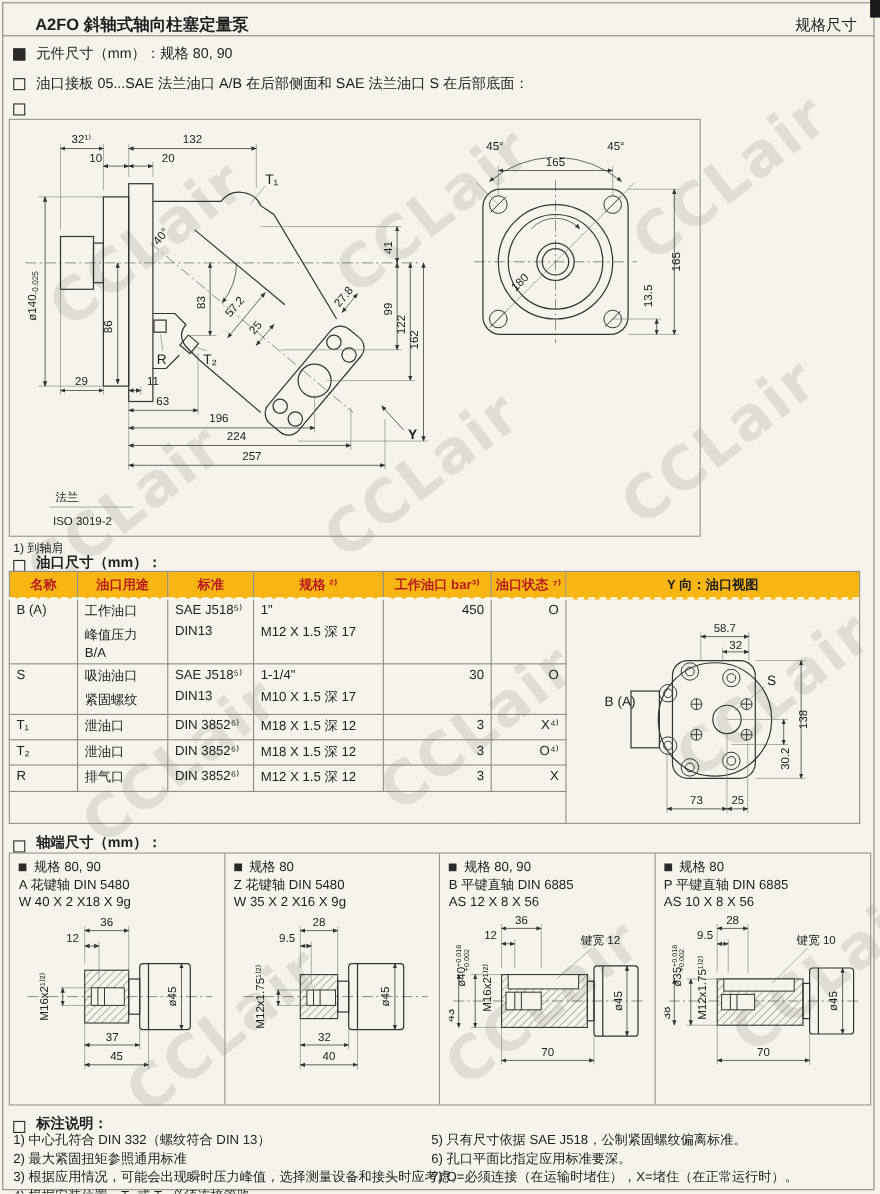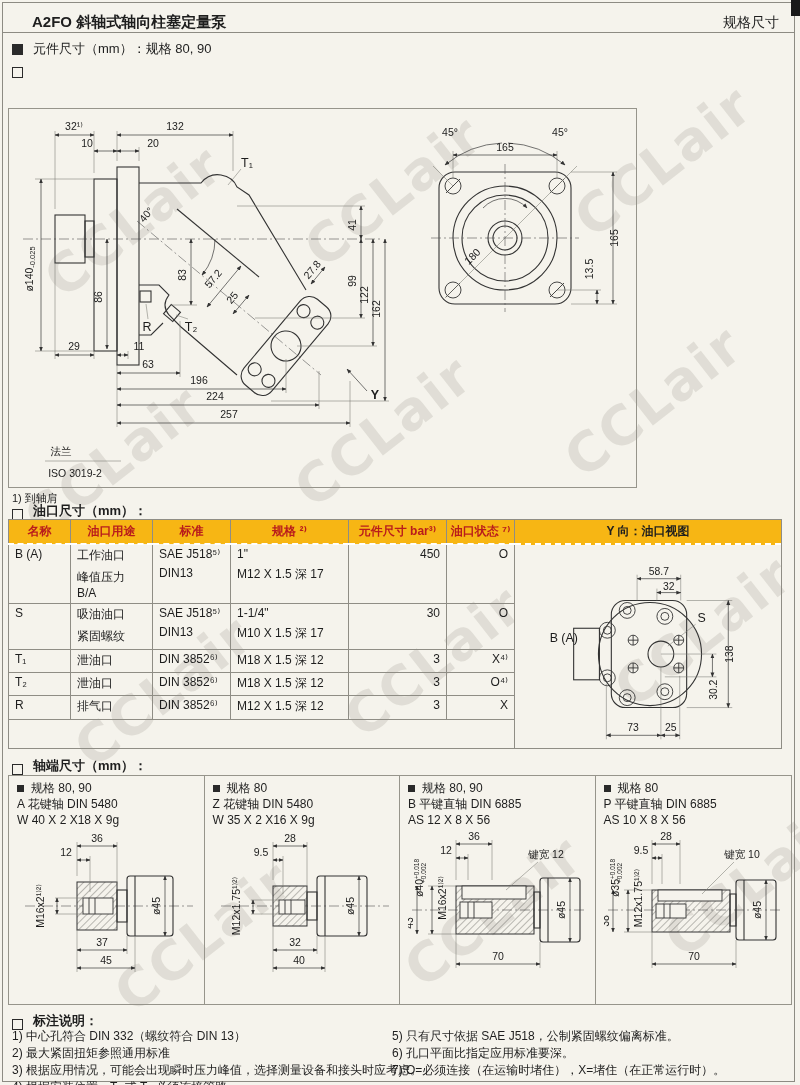--- a/index.html
+++ b/index.html
@@ -103,20 +103,24 @@
   <span id="corner-label">规格尺寸</span>
 </div>
 
 <div class="layer" id="bullets">
   <div class="bullet-line">
     <span class="sq filled"></span>
     <span>元件尺寸（mm）：规格 80, 90</span>
   </div>
   <div class="bullet-line">
     <span class="sq"></span>
+    <span>油口接板 05...SAE 法兰油口 A/B 在后部侧面和 SAE 法兰油口 S 在后部底面：</span>
+  </div>
+  <div class="bullet-line">
+    <span class="sq"></span>
   </div>
 </div>
 
 <div class="layer" id="drawing-box">
 <svg width="627" height="378" viewBox="0 0 627 378">
 
   <g>
     <line class="cl" x1="14" y1="130" x2="372" y2="130"></line>
     <line class="cl" x1="128" y1="112" x2="312" y2="266"></line>
   </g>
@@ -289,21 +293,21 @@
         <col style="width:118px">
         <col style="width:98px">
         <col style="width:68px">
       </colgroup>
     <thead>
       <tr>
         <th>名称</th>
         <th>油口用途</th>
         <th>标准</th>
         <th>规格 ²⁾</th>
-        <th>元件尺寸 bar³⁾</th>
+        <th>工作油口 bar³⁾</th>
         <th>油口状态 ⁷⁾</th>
       </tr>
     </thead>
     <tbody>
       <tr class="dbl">
         <td>B (A)</td>
         <td>
             <div>工作油口</div>
             <div class="l2">峰值压力 B/A</div>
           </td>

